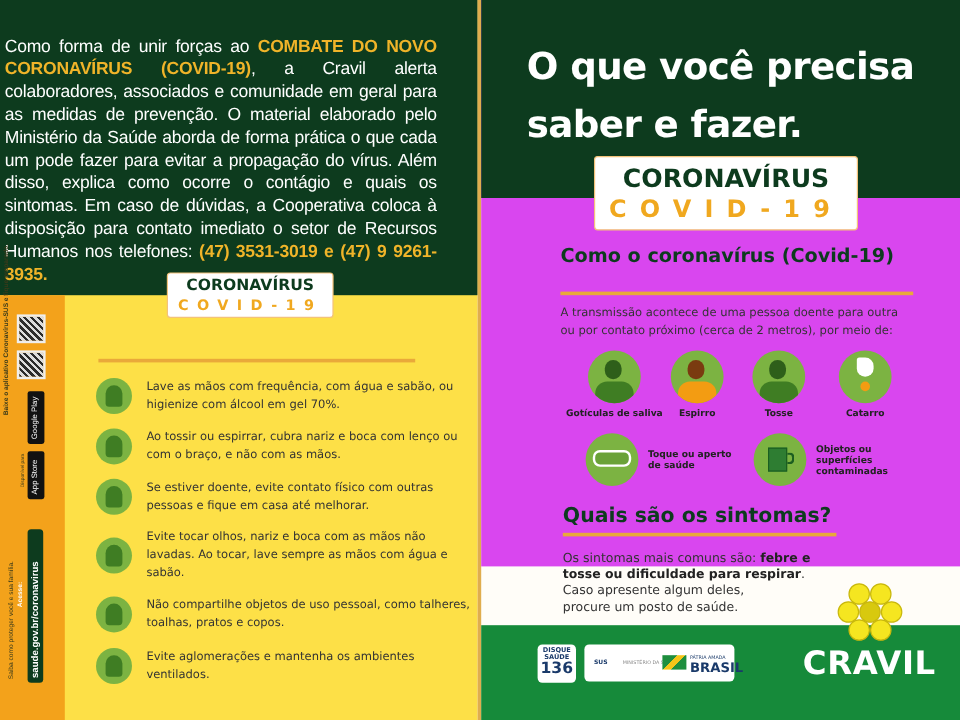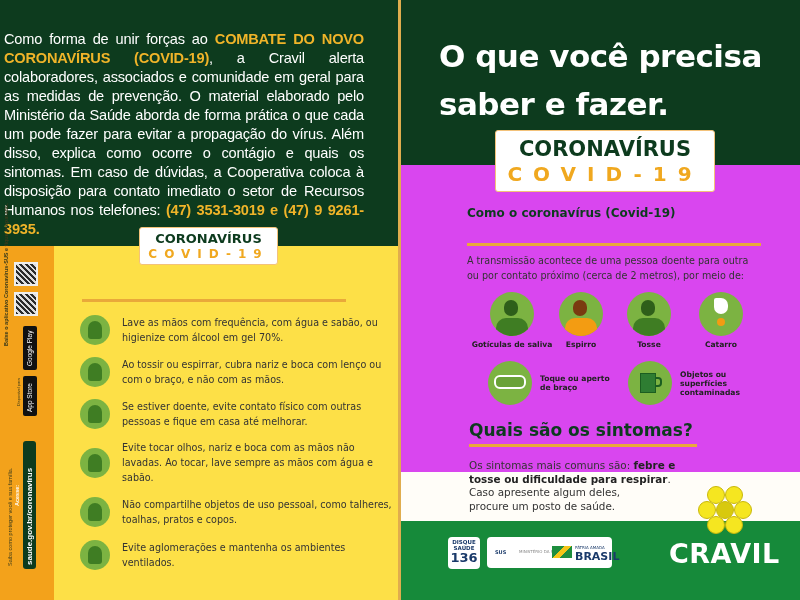--- a/index.html
+++ b/index.html
@@ -40,21 +40,21 @@
   .tip .ic::after { content: ""; position: absolute; left: 8px; top: 6px; width: 14px; height: 18px; border-radius: 7px 7px 3px 3px; background: #3f7d23; }
   .tip .tx { margin-left: 12px; font-family: "DejaVu Sans", sans-serif; font-size: 9.6px; line-height: 15px; color: #333; width: 270px; }
 
   
   .divider { position: absolute; left: 398px; top: 0; width: 3px; height: 600px; background: #e0ad4e; }
 
   
   .right { position: absolute; left: 401px; top: 0; width: 399px; height: 472px; background: #d946ef; }
   .right-top { position: absolute; left: 0; top: 0; width: 399px; height: 165px; background: #0d3b1e; }
   .headline { position: absolute; left: 38px; top: 32px; font-size: 31px; line-height: 48px; font-weight: bold; color: #fff; letter-spacing: -0.5px; }
-  .h-trans { position: absolute; left: 66px; top: 205px; font-size: 12px; line-height: 16px; font-weight: bold; color: #0d3b1e; }
+  .h-trans { position: absolute; left: 66px; top: 205px; font-size: 16px; line-height: 16px; font-weight: bold; color: #0d3b1e; }
   .p-trans { position: absolute; left: 66px; top: 253px; font-size: 9.6px; line-height: 15px; color: #333; }
   .way { position: absolute; text-align: center; }
   .way .c { width: 44px; height: 44px; border-radius: 50%; background: #7cb342; margin: 0 auto; position: relative; overflow: hidden; }
   .way .c .head { position: absolute; left: 14px; top: 8px; width: 14px; height: 16px; border-radius: 7px; background: #2e5f1a; }
   .way .c .body { position: absolute; left: 6px; top: 26px; width: 32px; height: 20px; border-radius: 10px 10px 0 0; background: #3f7d23; }
   .way .lbl { font-size: 7.6px; font-weight: bold; color: #222; margin-top: 4px; white-space: nowrap; }
   .way2 { position: absolute; display: flex; align-items: center; }
   .way2 .c { width: 44px; height: 44px; border-radius: 50%; background: #7cb342; flex: none; position: relative; }
   .way2 .lbl { font-size: 7.6px; font-weight: bold; color: #222; margin-left: 8px; line-height: 9px; }
 
@@ -190,21 +190,21 @@
       </div>
     <div class="lbl">Catarro</div>
   </div>
 
   <div class="way2" style="left:87px; top:361px;">
     <div class="c">
         <span style="position:absolute; left:6px; top:14px; width:32px; height:14px; border:2px solid #fff; border-radius:6px; background:#6aa238;"></span>
       </div>
     <div class="lbl">
       <div>Toque ou aperto</div>
-      <div>de braço</div>
+      <div>de saúde</div>
     </div>
   </div>
   <div class="way2" style="left:227px; top:361px;">
     <div class="c">
         <span style="position:absolute; left:12px; top:12px; width:16px; height:20px; background:#2e7d32; border:1px solid #1b5e20;"></span>
         <span style="position:absolute; left:28px; top:16px; width:6px; height:10px; border:2px solid #1b5e20; border-left:none; border-radius:0 4px 4px 0;"></span>
       </div>
     <div class="lbl">
       <div>Objetos ou</div>
       <div>superfícies</div>

